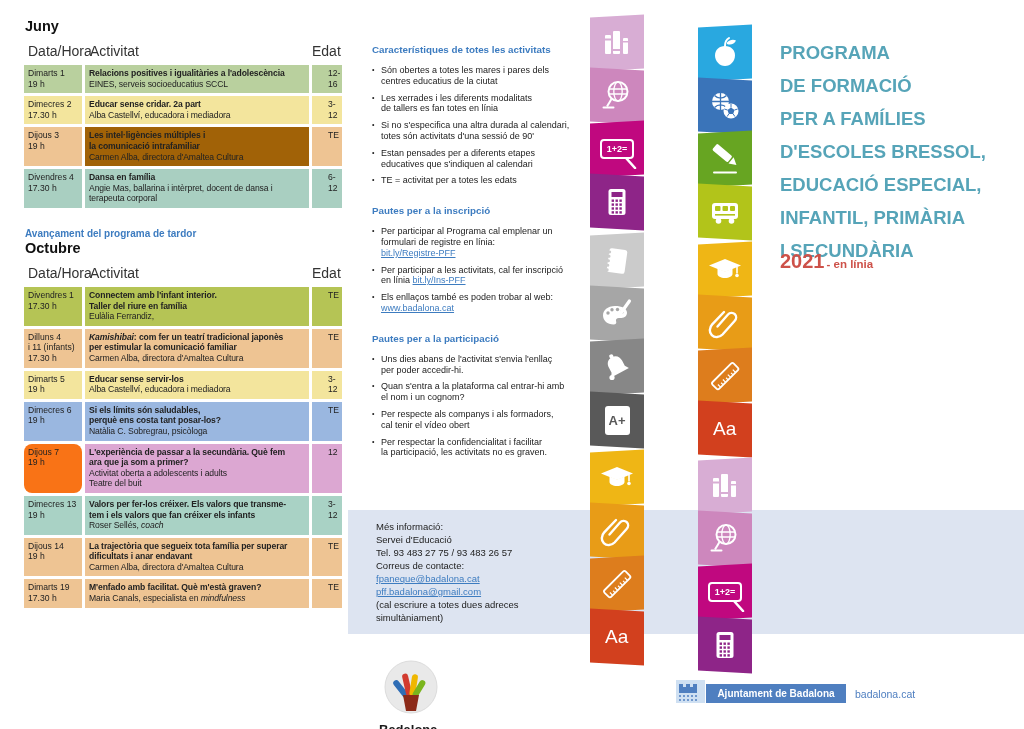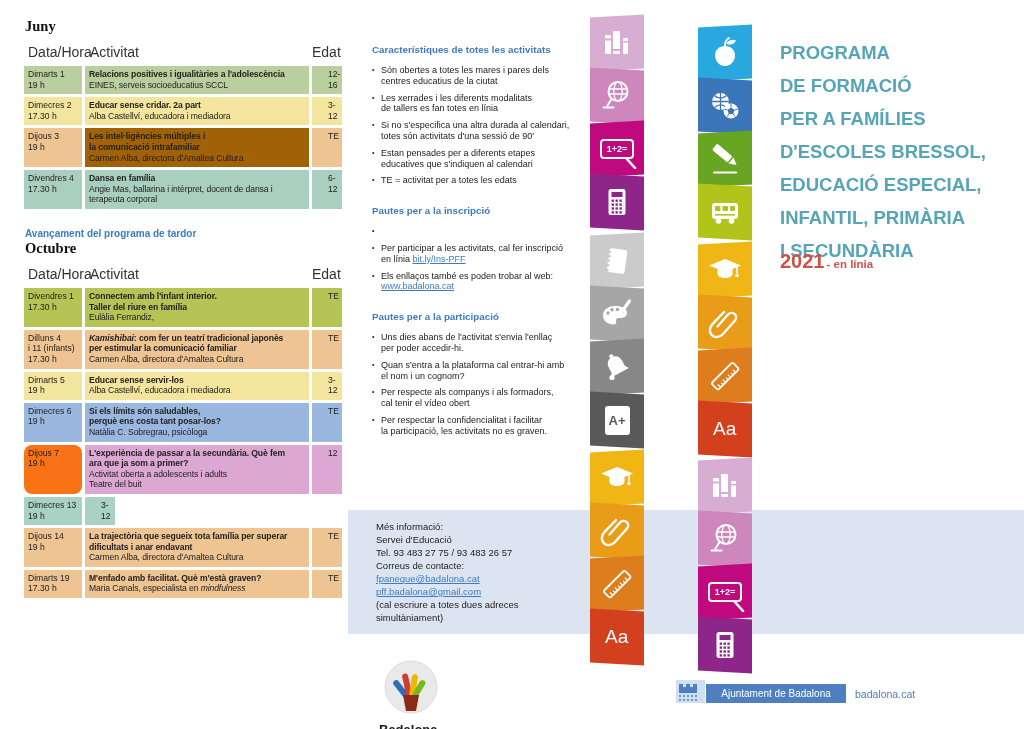--- a/index.html
+++ b/index.html
@@ -6,21 +6,21 @@
   body{width:1024px;height:729px;position:relative;background:#fff;
        font-family:"Liberation Sans","DejaVu Sans",sans-serif;color:#222;overflow:hidden;}
   a{cursor:pointer;}
   .lnk{color:#3d7cc0;text-decoration:underline;}
 
   
   .month-block{position:absolute;left:24px;width:318px;z-index:1;}
   #juny-block{top:18px;}
   #octubre-block{top:228px;}
   .pre-title{color:#3d7cc0;font-weight:bold;font-size:10px;margin:0 0 1px 1px;}
-  .month-title{font-weight:bold;font-size:14.5px;margin:0 0 9px 1px;color:#111;font-family:Liberation Serif, serif;}
+  .month-title{font-weight:bold;font-size:14.5px;margin:0 0 9px 1px;color:#111;}
   .t-head{display:flex;gap:3px;font-size:14px;color:#333;margin-bottom:6px;}
   .t-head .h-date{width:58px;box-sizing:border-box;padding-left:4px;}
   .t-head .h-act{flex:1;box-sizing:border-box;padding-left:5px;}
   .t-head .h-edat{width:30px;box-sizing:border-box;}
   .t-row{display:flex;gap:3px;margin-bottom:3px;font-size:8.6px;line-height:10.6px;}
   .t-row .cell{box-sizing:border-box;padding:3px 4px 4px;}
   .t-row .date{width:58px;}
   .t-row .act{flex:1;overflow:visible;}
   .t-row .edat{width:30px;padding-left:16px;}
   .t-row .title{font-weight:bold;white-space:nowrap;letter-spacing:-0.1px;}
@@ -59,21 +59,21 @@
   #year-line{position:absolute;left:780px;top:250px;color:#cd5149;font-weight:bold;z-index:1;}
   #year-line .y{font-size:20px;}
   #year-line .ys{font-size:11.5px;margin-left:2px;}
 
   
   #bdn-logo{position:absolute;left:372px;top:660px;display:flex;align-items:flex-end;z-index:1;flex-direction:column;}
   #bdn-text{margin-left:7px;margin-top:5px;}
   .b-name{font-size:13px;font-weight:bold;color:#1a1a1a;line-height:14px;}
   .b-sub{font-size:6.3px;font-weight:bold;letter-spacing:0.6px;color:#444;line-height:7.5px;}
   #ajt{position:absolute;left:676px;top:680px;display:flex;align-items:center;z-index:1;}
-  #ajt-bar{width:140px;height:19px;background:#4f7fc0;color:#fff;font-weight:normal;font-size:10px;
+  #ajt-bar{width:140px;height:19px;background:#4f7fc0;color:#fff;font-weight:bold;font-size:10px;
            display:flex;align-items:center;justify-content:center;margin-left:1px;}
   #ajt-web{margin-left:9px;color:#4f7fc0;font-size:10.5px;}
 </style>
 </head>
 <body>
 
 <div class="month-block" id="juny-block">
   <div class="month-title">Juny</div>
   <div class="t-head">
     <div class="h-date">Data/Hora</div>
@@ -160,20 +160,24 @@
       <div class="t-row">
         <div class="cell date" style="background: #f97316; border-radius: 8px;">Dijous 7<br>19 h</div>
         <div class="cell act" style="background: rgb(220, 167, 210);">
           <div class="title">L'experiència de passar a la secundària. Què fem<br>ara que ja som a primer?</div>
           <div class="note">Activitat oberta a adolescents i adults<br>Teatre del buit</div>
         </div>
         <div class="cell edat" style="background: rgb(220, 167, 210);">12</div>
       </div>
       <div class="t-row">
         <div class="cell date" style="background: rgb(169, 210, 197);">Dimecres 13<br>19 h</div>
+        <div class="cell act" style="background: rgb(169, 210, 197);">
+          <div class="title">Valors per fer-los créixer. Els valors que transme-<br>tem i els valors que fan créixer els infants</div>
+          <div class="note">Roser Sellés, <i>coach</i></div>
+        </div>
         <div class="cell edat" style="background: rgb(169, 210, 197);">3-12</div>
       </div>
       <div class="t-row">
         <div class="cell date" style="background: rgb(238, 196, 147);">Dijous 14<br>19 h</div>
         <div class="cell act" style="background: rgb(238, 196, 147);">
           <div class="title">La trajectòria que segueix tota família per superar<br>dificultats i anar endavant</div>
           <div class="note">Carmen Alba, directora d'Amaltea Cultura</div>
         </div>
         <div class="cell edat" style="background: rgb(238, 196, 147);">TE</div>
       </div>
@@ -209,20 +213,21 @@
       </div>
       <div class="bullet">
         <span class="dot">•</span>
         <span class="btxt">TE = activitat per a totes les edats</span>
       </div>
     </div>
     <div class="sec">
       <div class="sec-h">Pautes per a la inscripció</div>
       <div class="bullet">
         <span class="dot">•</span>
+        <span class="btxt">Per participar al Programa cal emplenar un<br>formulari de registre en línia:<br><a class="lnk">bit.ly/Registre-PFF</a></span>
       </div>
       <div class="bullet">
         <span class="dot">•</span>
         <span class="btxt">Per participar a les activitats, cal fer inscripció<br>en línia <a class="lnk">bit.ly/Ins-PFF</a></span>
       </div>
       <div class="bullet">
         <span class="dot">•</span>
         <span class="btxt">Els enllaços també es poden trobar al web:<br><a class="lnk">www.badalona.cat</a></span>
       </div>
     </div>

